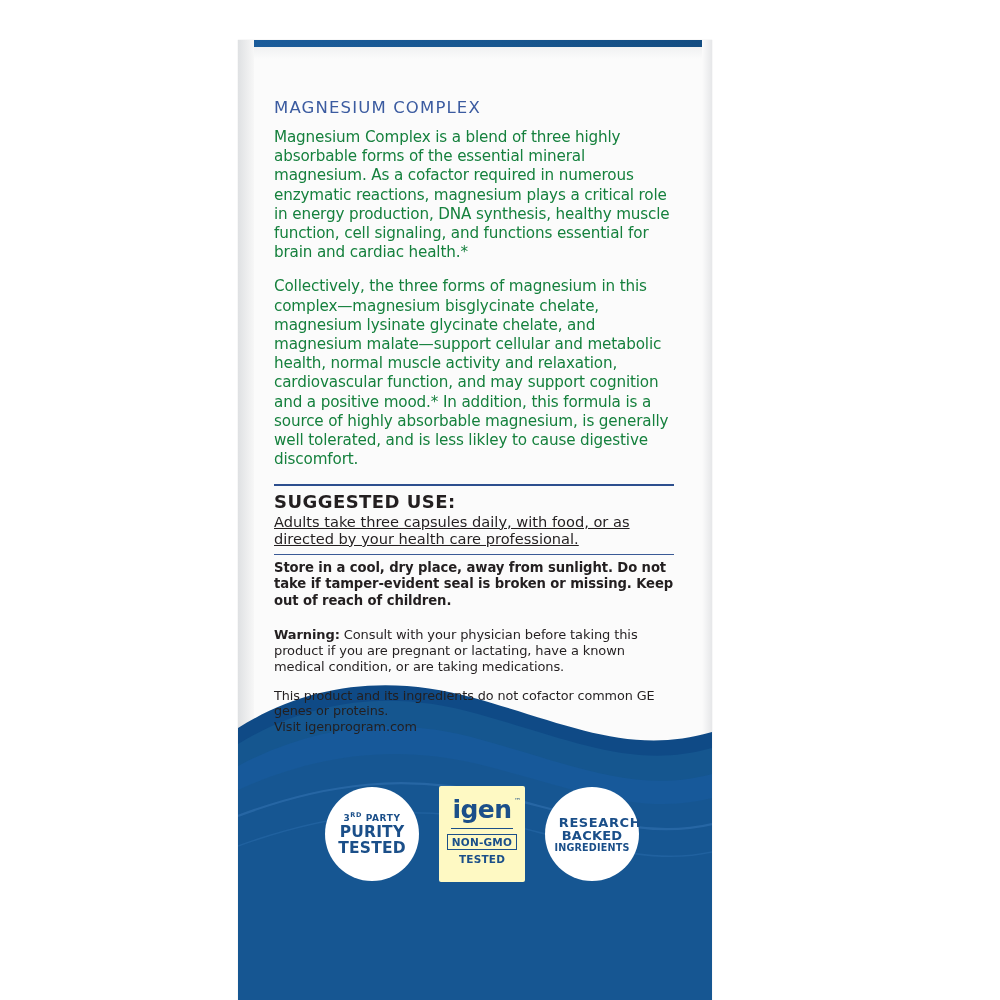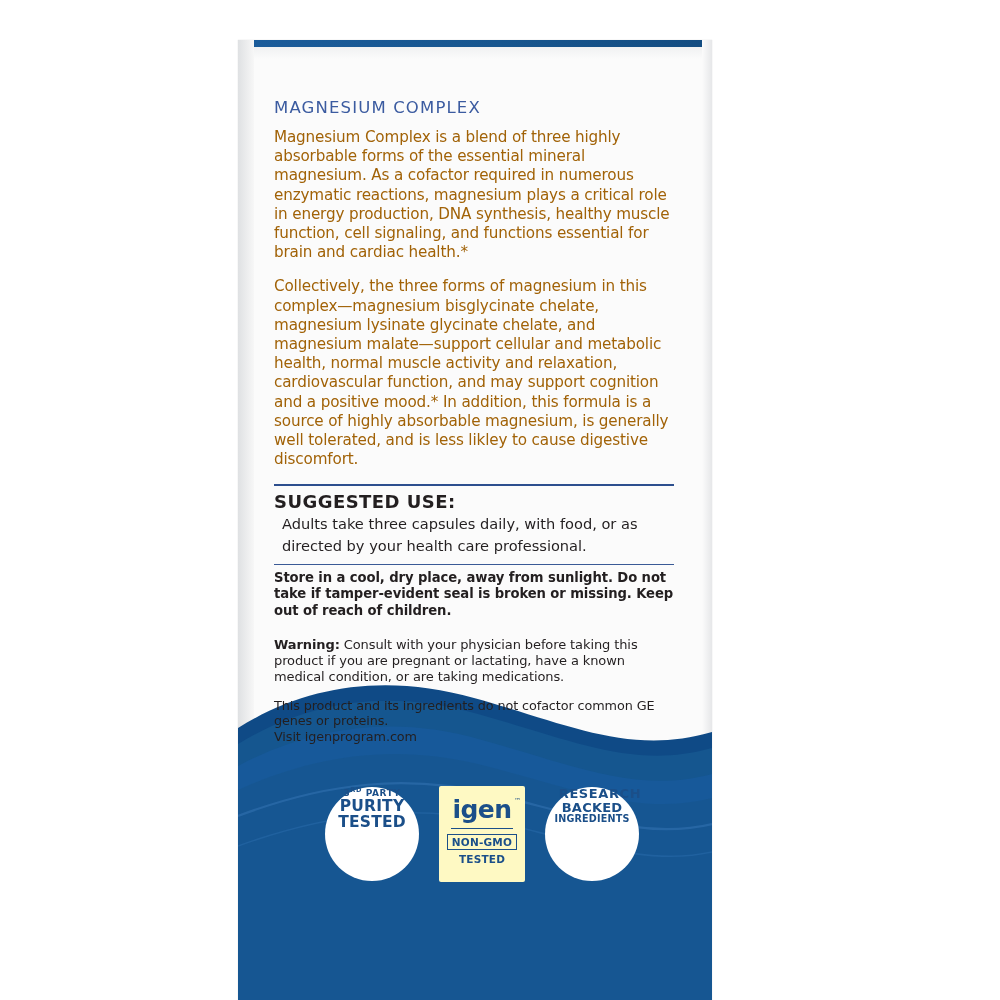--- a/index.html
+++ b/index.html
@@ -81,21 +81,21 @@
     letter-spacing: 1.15px;
     font-weight: 400;
     margin: 0 0 11px 0;
     font-family: "DejaVu Sans", sans-serif;
   }
 
   p.body {
     font-size: 15.2px;
     line-height: 19.2px;
     margin: 0 0 15px 0;
-    color: #a16207;
+    color: #15803d;
     font-family: "DejaVu Sans", sans-serif;
     font-weight: 400;
     letter-spacing: -0.15px;
   }
 
   .rule {
     height: 1.4px;
     background: #2d4f8e;
     margin: 2px 0 5px 0;
     width: 100%;
@@ -105,23 +105,24 @@
   .sug-label {
     font-size: 18px;
     font-weight: bold;
     letter-spacing: 0.45px;
     color: #231f20;
     margin: 0 0 1px 0;
     font-family: "DejaVu Sans", sans-serif;
   }
   .sug-text {
     font-size: 14.6px;
-    line-height: 22px;
-    margin: 0 0 7px 8px;
-    font-family: "DejaVu Sans", sans-serif;
+    line-height: 17px;
+    margin: 0 0 7px 0;
+    font-family: "DejaVu Sans", sans-serif;
+    text-decoration: underline;
   }
 
   .storage {
     font-size: 13.2px;
     line-height: 16.4px;
     font-weight: bold;
     margin: 5px 0 18px 0;
     font-family: "DejaVu Sans", sans-serif;
     letter-spacing: -0.1px;
   }
@@ -183,20 +184,21 @@
 
   .badge-circle {
     width: 94px;
     height: 94px;
     border-radius: 50%;
     background: #ffffff;
     color: #1b4f89;
     display: flex;
     flex-direction: column;
     align-items: center;
+    justify-content: center;
     text-align: center;
     font-family: "DejaVu Sans", sans-serif;
     line-height: 1.04;
   }
   .badge-circle .l1 { font-size: 9px; font-weight: bold; letter-spacing: 0.6px; }
   .badge-circle .l2 { font-size: 15.5px; font-weight: bold; letter-spacing: 0.2px; }
   .badge-circle .l3 { font-size: 15.5px; font-weight: bold; letter-spacing: 0.2px; }
   .badge-circle .sup { font-size: 6.5px; vertical-align: super; }
 
   .badge-research .l1 { font-size: 13px; font-weight: bold; padding-left: 16px; }

